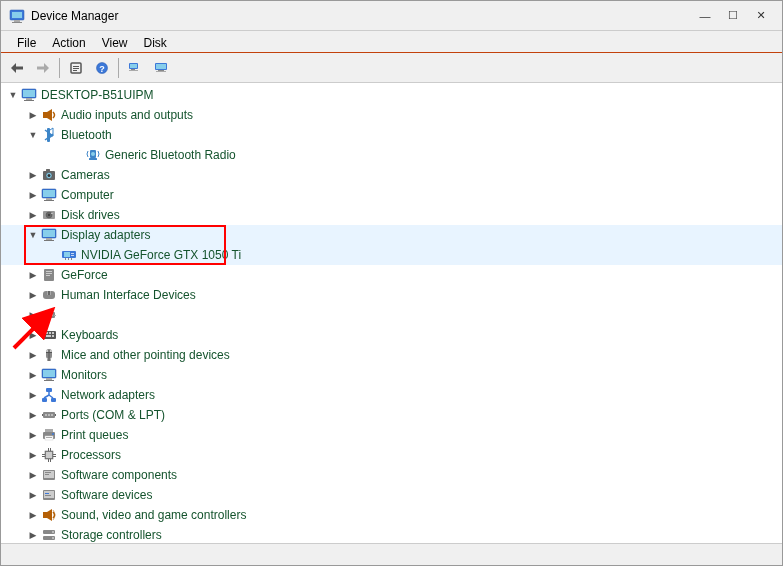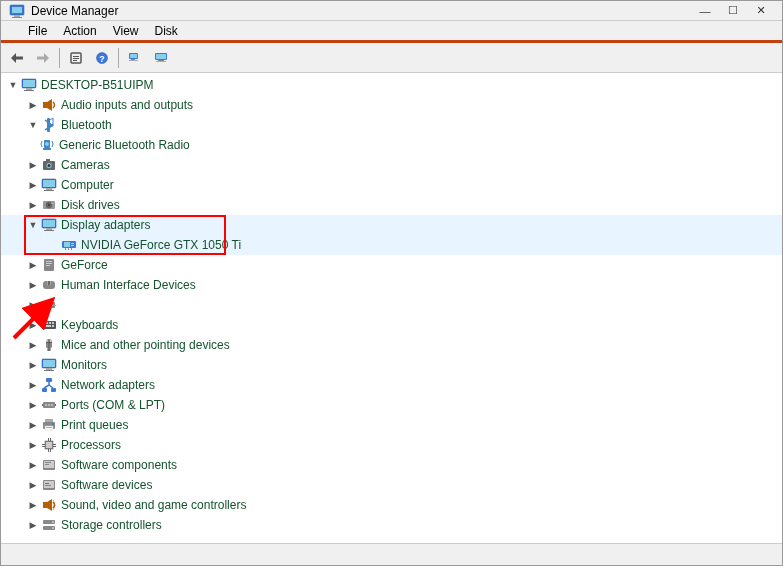--- a/index.html
+++ b/index.html
@@ -14,21 +14,21 @@
     .window {
       width: 783px;
       height: 566px;
       background: #fff;
       border: 1px solid #999;
       display: flex;
       flex-direction: column;
     }
     .title-bar {
       background: #f0f0f0;
-      height: 20px;
+      height: 30px;
       display: flex;
       align-items: center;
       padding: 0 8px;
       border-bottom: 1px solid #ccc;
       user-select: none;
     }
     .title-bar-icon {
       width: 16px;
       height: 16px;
       margin-right: 6px;
@@ -50,24 +50,24 @@
       border: none;
       cursor: pointer;
       font-size: 11px;
       display: flex; align-items: center; justify-content: center;
       color: #333;
     }
 
     .menu-bar {
       height: 22px;
       display: flex;
-      align-items: center;
+      align-items: flex-end;
       background: #f0f0f0;
-      border-bottom: 3px solid #c2410c;
-      padding: 0 19px;
+      border-bottom: 1px solid #c2410c;
+      padding: 0 8px;
     }
     .menu-item {
       padding: 2px 8px;
       cursor: pointer;
       font-size: 12px;
     }
 
     .toolbar {
       height: 30px;
       display: flex;
@@ -265,21 +265,21 @@
           <rect x="6" y="1" width="3" height="14" rx="1" fill="#3d85c8"></rect>
           <polygon points="6,5 12,9 6,13" fill="#3d85c8"></polygon>
           <polygon points="6,5 12,1 12,9" fill="none" stroke="#3d85c8" stroke-width="1"></polygon>
           <line x1="4" y1="3" x2="12" y2="9" stroke="#3d85c8" stroke-width="1.5"></line>
           <line x1="4" y1="13" x2="12" y2="7" stroke="#3d85c8" stroke-width="1.5"></line>
         </svg>
       </div>
       <span class="item-label">Bluetooth</span>
     </div>
 
-    <div class="tree-item" style="padding-left:22px;">
+    <div class="tree-item" style="padding-left:68px;">
       <div class="expand-btn" style="color:transparent;">▶</div>
       <div class="item-icon">
         <svg width="16" height="16" viewBox="0 0 16 16">
           <rect x="5" y="3" width="6" height="8" rx="1" fill="#3d85c8"></rect>
           <rect x="4" y="11" width="8" height="2" rx="0.5" fill="#3d85c8"></rect>
           <circle cx="8" cy="7" r="2" fill="#87ceeb"></circle>
           <path d="M3,4 Q1,7 3,10" stroke="#3d85c8" stroke-width="1" fill="none"></path>
           <path d="M13,4 Q15,7 13,10" stroke="#3d85c8" stroke-width="1" fill="none"></path>
         </svg>
       </div>

